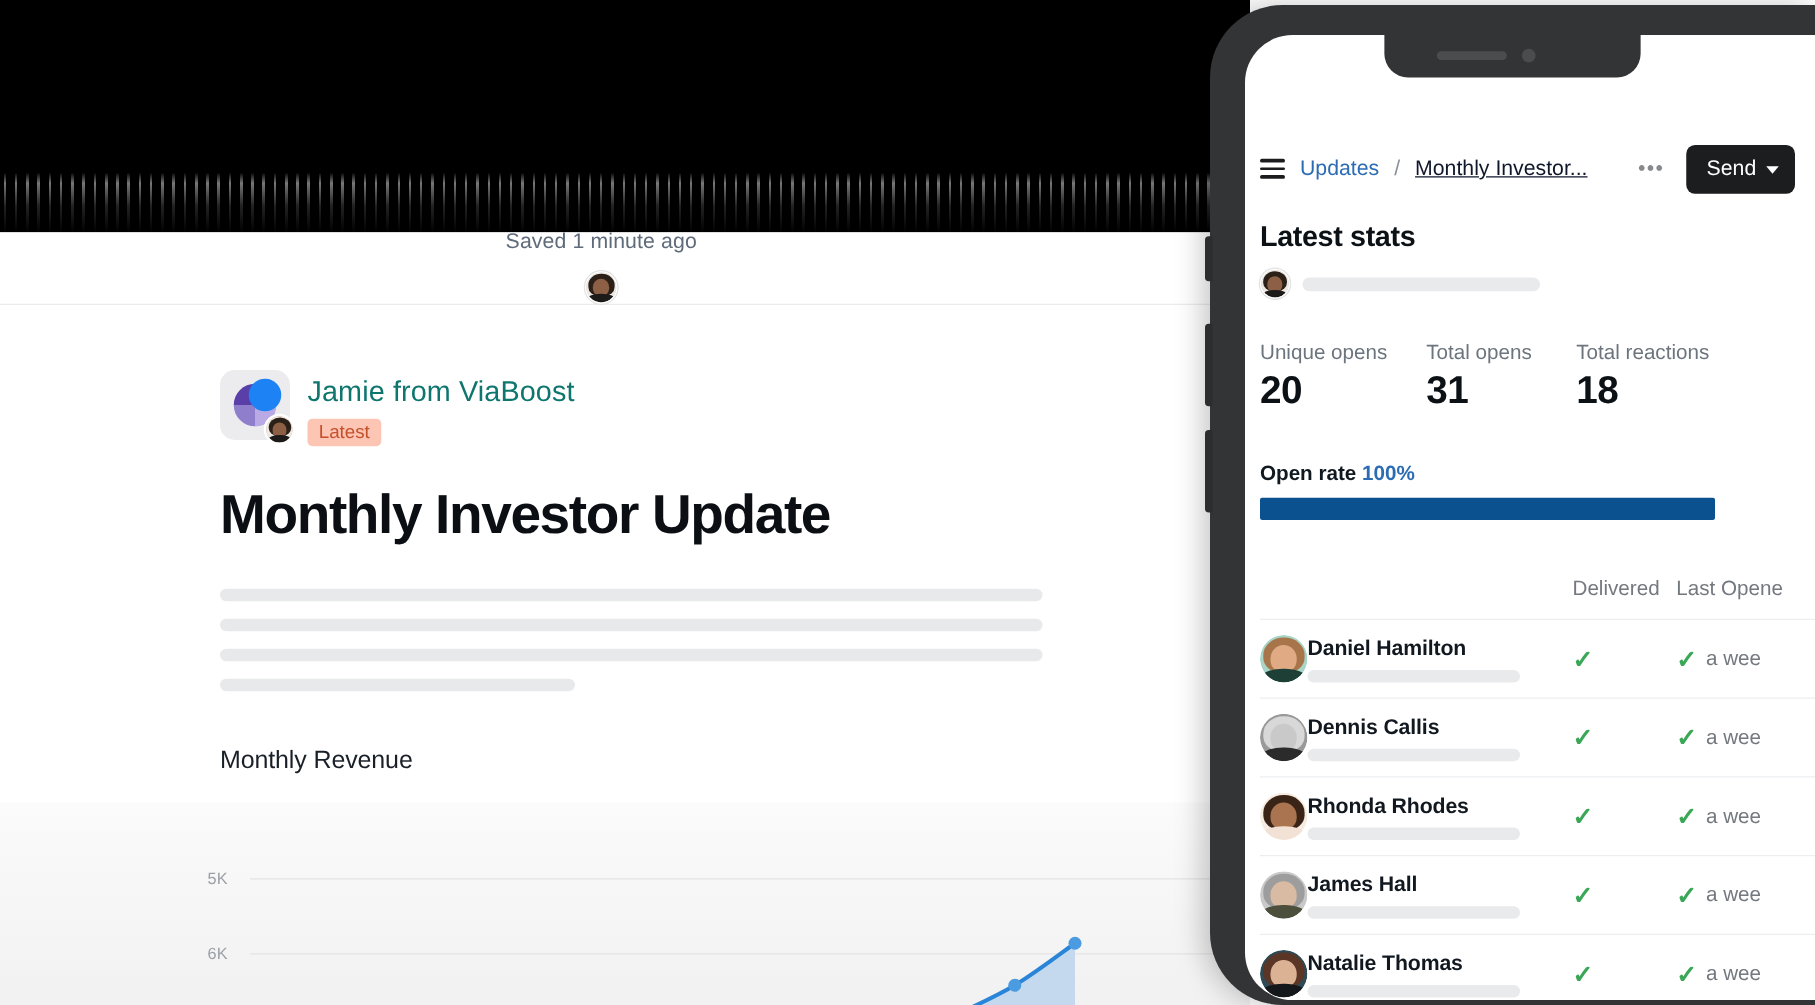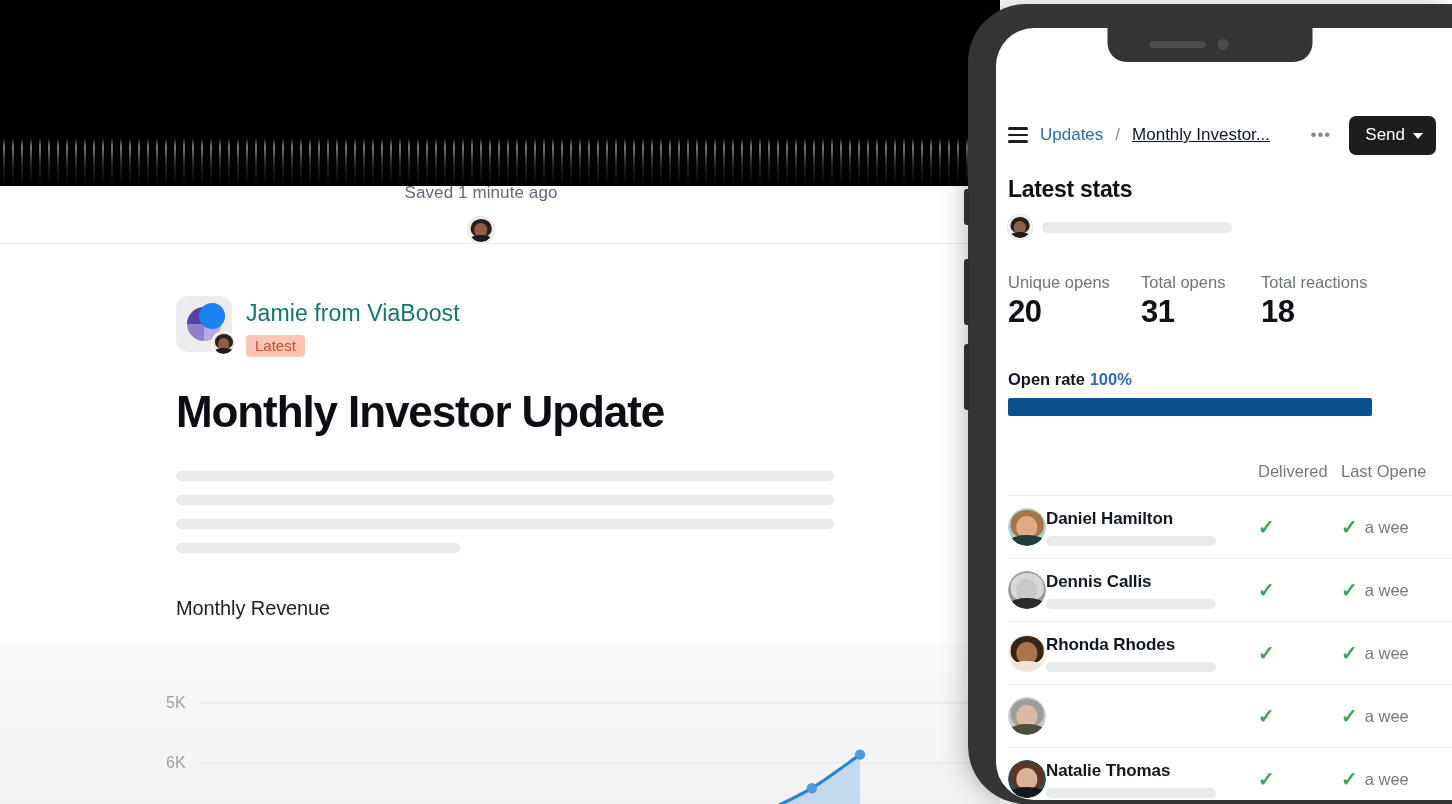--- a/index.html
+++ b/index.html
@@ -107,21 +107,21 @@
     color: #1a2028; letter-spacing: -.1px;
   }
 
   .chart-wrap { position: relative; margin-top: 22px; width: 700px; height: 300px; }
   .chart-bg {
     position: absolute; left: -176px; top: 0; width: 1036px; height: 300px;
     background: linear-gradient(180deg, #fbfbfb 0%, #f1f1f2 55%, #ededee 100%);
   }
   .chart-svg { position: absolute; left: -176px; top: 0; }
   .ytick {
-    position: absolute; font-size: 16px; color: #9aa0a6;
+    position: absolute; font-size: 13px; color: #9aa0a6;
     transform: translateY(-50%); letter-spacing: .2px; text-align: right;
   }
 
   
   .phone {
     position: absolute; left: 968px; top: 4px;
     width: 484px; height: 800px;
     background: #333436;
     border-radius: 58px 0 0 58px;
     box-shadow: -6px 0 22px rgba(0,0,0,.22);
@@ -425,20 +425,21 @@
             <div class="row">
               <span class="who">
                 <span class="row-avatar">
                   <span class="face">
                     <span class="bg" style="background:#c9c9c9"></span>
                     <span class="hair" style="background:#9d9d9d"></span>
                     <span class="skin" style="background:#d8bba2"></span>
                     <span class="body" style="background:#4b4f3c"></span>
                   </span>
                 </span>
+                <span><span class="row-name">James Hall</span><span class="row-skel" style="display:block"></span></span>
               </span>
               <span class="cell-check"><span class="check">✓</span></span>
               <span class="cell-last">
                 <span class="check">✓</span>
                 <span class="last-text">a wee</span>
               </span>
             </div>
             <div class="row">
               <span class="who">
                 <span class="row-avatar">

